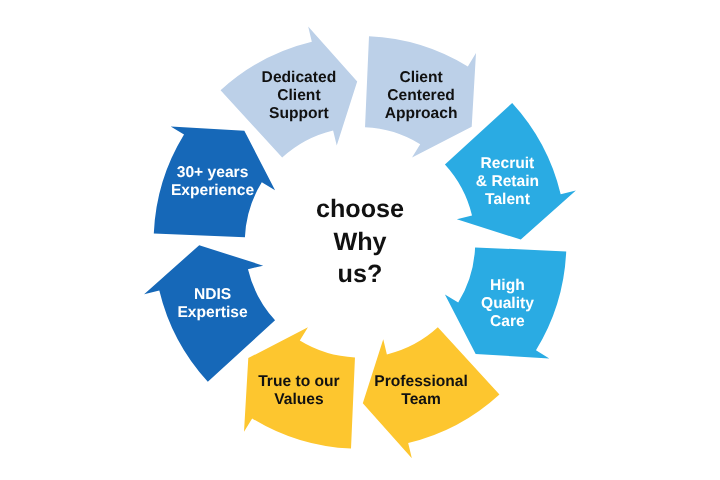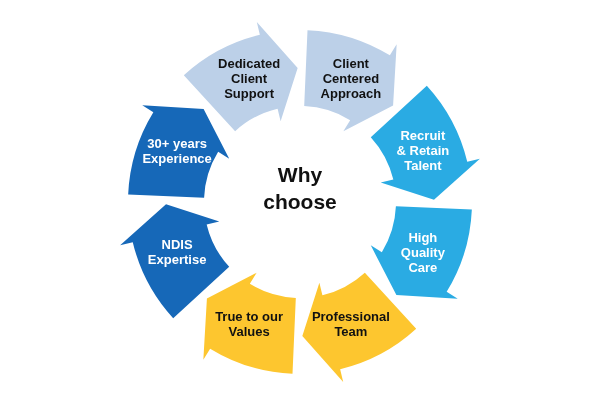--- a/index.html
+++ b/index.html
@@ -42,16 +42,17 @@
       <path d="M292.50,373.84 A172,172 0 0 1 210.13,348.65 L203.34,359.74 L206.92,298.39 L256.63,272.77 L249.84,283.85 A96,96 0 0 0 295.81,297.91 Z" fill="#fdc62f"></path>
       <text class="seg-label" text-anchor="middle" fill="#111111"><tspan x="249.10" y="321.38">True to our</tspan><tspan x="249.10" y="336.38">Values</tspan></text>
       <path d="M173.19,318.20 A172,172 0 0 1 132.75,242.15 L120.11,245.19 L166.02,204.34 L219.29,221.38 L206.65,224.41 A96,96 0 0 0 229.22,266.86 Z" fill="#1668b8"></path>
       <text class="seg-label" text-anchor="middle" fill="#ffffff"><tspan x="177.12" y="249.40">NDIS</tspan><tspan x="177.12" y="264.40">Expertise</tspan></text>
       <path d="M128.16,194.50 A172,172 0 0 1 153.35,112.13 L142.26,105.34 L203.61,108.92 L229.23,158.63 L218.15,151.84 A96,96 0 0 0 204.09,197.81 Z" fill="#1668b8"></path>
       <text class="seg-label" text-anchor="middle" fill="#ffffff"><tspan x="177.12" y="147.60">30+ years</tspan><tspan x="177.12" y="162.60">Experience</tspan></text>
       <path d="M183.80,75.19 A172,172 0 0 1 259.85,34.75 L256.81,22.11 L297.66,68.02 L280.62,121.29 L277.59,108.65 A96,96 0 0 0 235.14,131.22 Z" fill="#bcd0e8"></path>
       <text class="seg-label" text-anchor="middle" fill="#111111"><tspan x="249.10" y="68.12">Dedicated</tspan><tspan x="249.10" y="83.12">Client</tspan><tspan x="249.10" y="98.12">Support</tspan></text>
     </svg>
   <div class="center-text">
+    <div>choose</div>
     <div>Why</div>
-    <div>choose</div>
+    <div>us?</div>
   </div>
 </div>
 
 </body></html>

